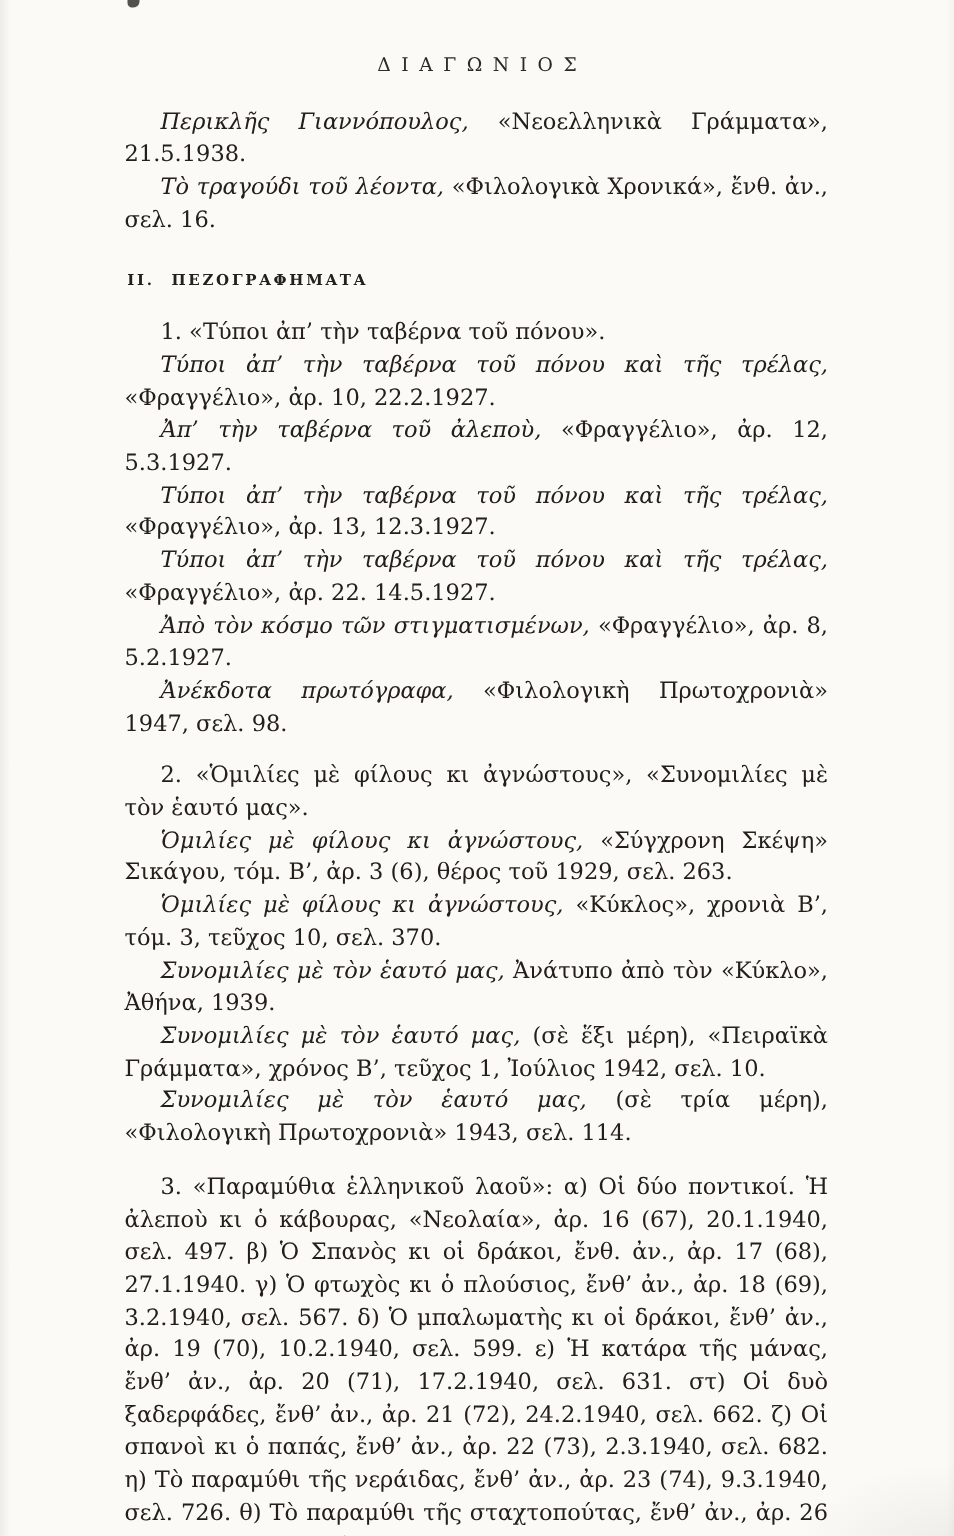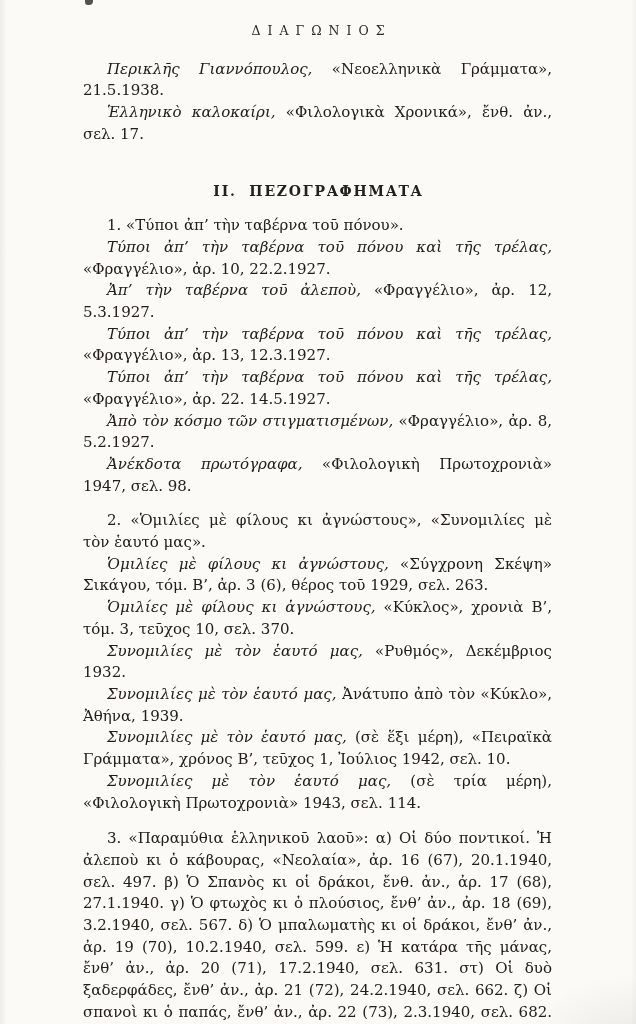--- a/index.html
+++ b/index.html
@@ -16,21 +16,21 @@
       linear-gradient(270deg, rgba(60,58,52,0.04) 0px, rgba(0,0,0,0) 5px),
       #fbfaf7;
     color: #222019;
     font-family: "DejaVu Serif", "Liberation Serif", serif;
     font-size: 15px;
     line-height: 21.7px;
     overflow: hidden;
   }
 
   .running-header {
-    padding-top: 20px;
+    padding-top: 32px;
     text-align: center;
     font-size: 12.5px;
     letter-spacing: 7px;
     text-indent: 7px;
     color: #2c2a25;
   }
 
   .body-content {
     margin: 17px 84px 0 83px;
     text-align: justify;
@@ -38,24 +38,23 @@
 
   p.entry {
     margin: 0;
     text-indent: 24px;
   }
   p.para3 { margin-top: 14px; }
 
   .work-title { font-style: italic; margin-top: 23px; }
 
   .section-heading {
-    margin: 35px 0 13px 0;
-    text-align: center;
+    margin: 19px 0 13px 0;
     font-weight: bold;
-    font-size: 14px;
+    font-size: 10px;
     letter-spacing: 1.8px;
     text-indent: 1.8px;
     word-spacing: 6px;
     color: #23211c;
   }
 
   .group { margin-top: 13px; }
   .body-content > .group:first-child { margin-top: 0; }
 
   .page-number {
@@ -77,36 +76,35 @@
 </style>
 </head>
 <body>
 
 <div class="page">
   <div class="ink-speck"></div>
   <div class="running-header">ΔΙΑΓΩΝΙΟΣ</div>
   <div class="body-content">
       <div class="group">
         <p class="entry"><span class="work-title">Περικλῆς Γιαννόπουλος,</span><span> «Νεοελληνικὰ Γράμματα», 21.5.1938.</span></p>
-        <p class="entry"><span class="work-title">Ἑλληνικὸ καλοκαίρι,</span><span> «Φιλολογικὰ Χρονικά», ἔνθ. ἀν., σελ. 17.</span></p>
+        <p class="entry"><span class="work-title">Τὸ τραγούδι τοῦ λέοντα,</span><span> «Φιλολογικὰ Χρονικά», ἔνθ. ἀν., σελ. 16.</span></p>
       </div>
       <div class="section-heading">II. ΠΕΖΟΓΡΑΦΗΜΑΤΑ</div>
       <div class="group">
         <p class="entry">1. «Τύποι ἀπ’ τὴν ταβέρνα τοῦ πόνου».</p>
         <p class="entry"><span class="work-title">Τύποι ἀπ’ τὴν ταβέρνα τοῦ πόνου καὶ τῆς τρέλας,</span><span> «Φραγγέλιο», ἀρ. 10, 22.2.1927.</span></p>
         <p class="entry"><span class="work-title">Ἀπ’ τὴν ταβέρνα τοῦ ἀλεποὺ,</span><span> «Φραγγέλιο», ἀρ. 12, 5.3.1927.</span></p>
         <p class="entry"><span class="work-title">Τύποι ἀπ’ τὴν ταβέρνα τοῦ πόνου καὶ τῆς τρέλας,</span><span> «Φραγγέλιο», ἀρ. 13, 12.3.1927.</span></p>
         <p class="entry"><span class="work-title">Τύποι ἀπ’ τὴν ταβέρνα τοῦ πόνου καὶ τῆς τρέλας,</span><span> «Φραγγέλιο», ἀρ. 22. 14.5.1927.</span></p>
         <p class="entry"><span class="work-title">Ἀπὸ τὸν κόσμο τῶν στιγματισμένων,</span><span> «Φραγγέλιο», ἀρ. 8, 5.2.1927.</span></p>
         <p class="entry"><span class="work-title">Ἀνέκδοτα πρωτόγραφα,</span><span> «Φιλολογικὴ Πρωτοχρονιὰ» 1947, σελ. 98.</span></p>
       </div>
       <div class="group">
         <p class="entry">2. «Ὁμιλίες μὲ φίλους κι ἀγνώστους», «Συνομιλίες μὲ τὸν ἑαυτό μας».</p>
         <p class="entry"><span class="work-title">Ὁμιλίες μὲ φίλους κι ἀγνώστους,</span><span> «Σύγχρονη Σκέψη» Σικάγου, τόμ. Β’, ἀρ. 3 (6), θέρος τοῦ 1929, σελ. 263.</span></p>
         <p class="entry"><span class="work-title">Ὁμιλίες μὲ φίλους κι ἀγνώστους,</span><span> «Κύκλος», χρονιὰ Β’, τόμ. 3, τεῦχος 10, σελ. 370.</span></p>
-        <p class="entry"><span class="work-title">Συνομιλίες μὲ τὸν ἑαυτό μας,</span><span> «Ρυθμός», Δεκέμβριος 1932.</span></p>
         <p class="entry"><span class="work-title">Συνομιλίες μὲ τὸν ἑαυτό μας,</span><span> Ἀνάτυπο ἀπὸ τὸν «Κύκλο», Ἀθήνα, 1939.</span></p>
         <p class="entry"><span class="work-title">Συνομιλίες μὲ τὸν ἑαυτό μας,</span><span> (σὲ ἕξι μέρη), «Πειραϊκὰ Γράμματα», χρόνος Β’, τεῦχος 1, Ἰούλιος 1942, σελ. 10.</span></p>
         <p class="entry"><span class="work-title">Συνομιλίες μὲ τὸν ἑαυτό μας,</span><span> (σὲ τρία μέρη), «Φιλολογικὴ Πρωτοχρονιὰ» 1943, σελ. 114.</span></p>
       </div>
       <p class="entry para3">3. «Παραμύθια ἑλληνικοῦ λαοῦ»: α) Οἱ δύο ποντικοί. Ἡ ἀλεποὺ κι ὁ κάβουρας, «Νεολαία», ἀρ. 16 (67), 20.1.1940, σελ. 497. β) Ὁ Σπανὸς κι οἱ δράκοι, ἔνθ. ἀν., ἀρ. 17 (68), 27.1.1940. γ) Ὁ φτωχὸς κι ὁ πλούσιος, ἔνθ’ ἀν., ἀρ. 18 (69), 3.2.1940, σελ. 567. δ) Ὁ μπαλωματὴς κι οἱ δράκοι, ἔνθ’ ἀν., ἀρ. 19 (70), 10.2.1940, σελ. 599. ε) Ἡ κατάρα τῆς μάνας, ἔνθ’ ἀν., ἀρ. 20 (71), 17.2.1940, σελ. 631. στ) Οἱ δυὸ ξαδερφάδες, ἔνθ’ ἀν., ἀρ. 21 (72), 24.2.1940, σελ. 662. ζ) Οἱ σπανοὶ κι ὁ παπάς, ἔνθ’ ἀν., ἀρ. 22 (73), 2.3.1940, σελ. 682. η) Τὸ παραμύθι τῆς νεράιδας, ἔνθ’ ἀν., ἀρ. 23 (74), 9.3.1940, σελ. 726. θ) Τὸ παραμύθι τῆς σταχτοπούτας, ἔνθ’ ἀν., ἀρ. 26 (77), 30.3.1940, σελ. 809.</p>
     </div>
 </div>
 
 </body></html>

